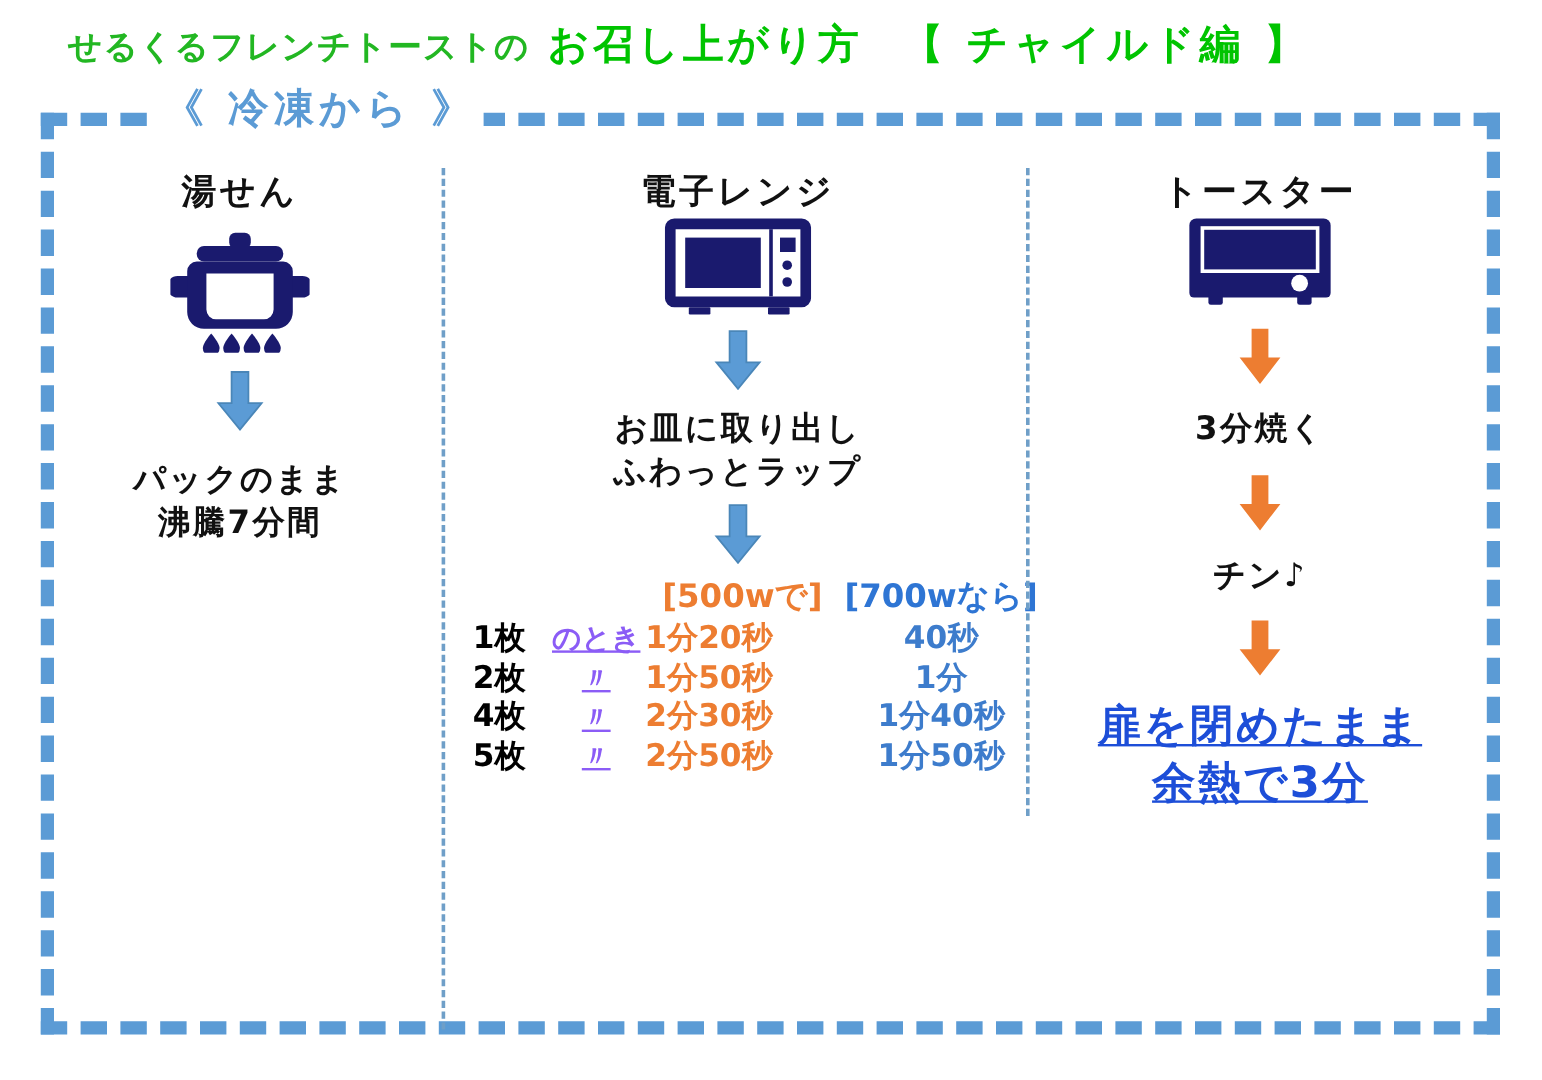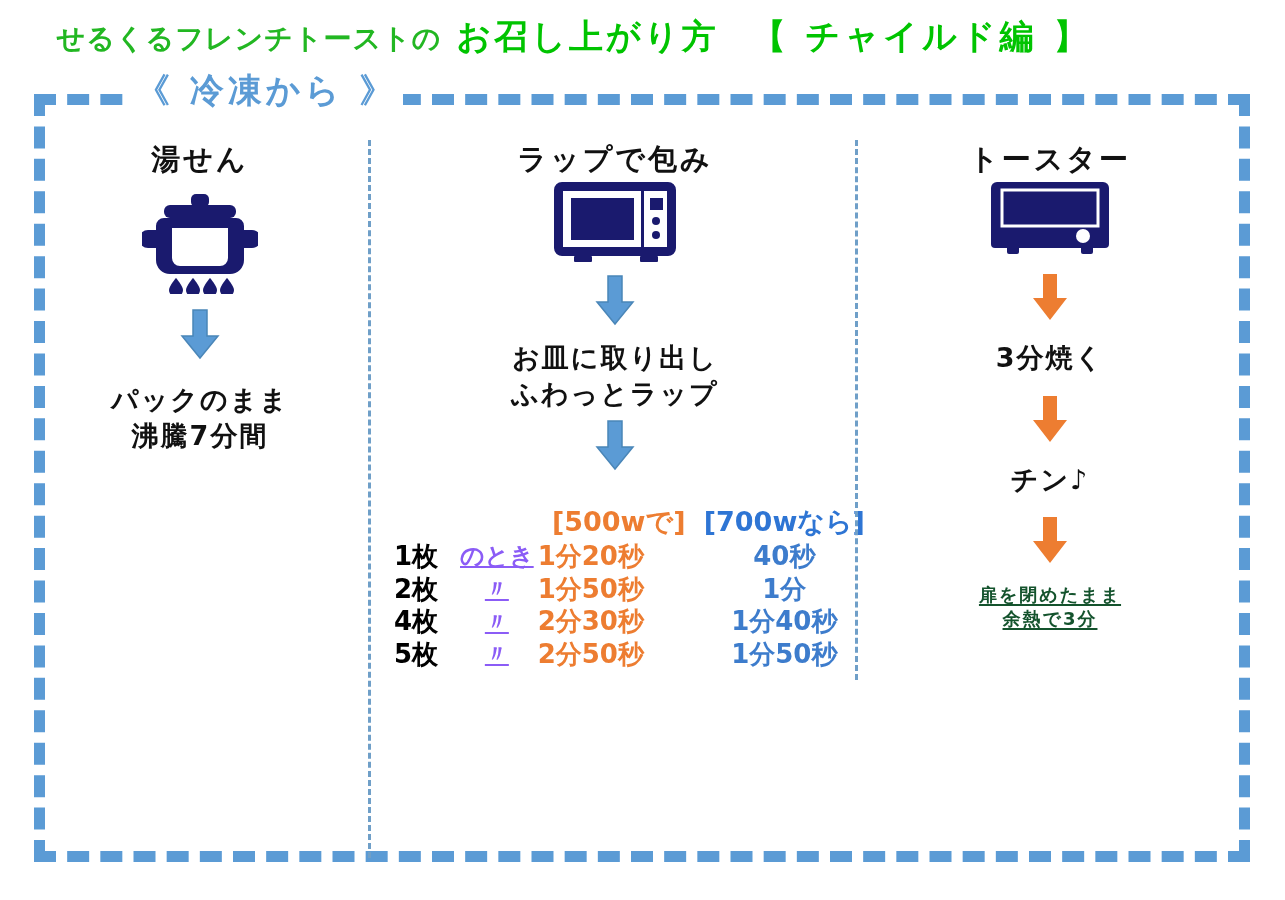--- a/index.html
+++ b/index.html
@@ -114,21 +114,21 @@
 
   
   #col-boil { left: 50px; top: 140px; width: 300px; }
   #col-boil .col-title { margin-bottom: 10px; }
 
   
   #col-microwave { left: 380px; top: 140px; width: 470px; }
 
   
   .wattage-table {
-    margin: 26px auto 0;
+    margin: 2px auto 0;
     border-collapse: collapse;
     font-weight: bold;
   }
   .wattage-table th,
   .wattage-table td {
     padding: 1px 2px;
     font-size: 26px;
     white-space: nowrap;
     line-height: 1.18;
   }
@@ -180,22 +180,22 @@
     line-height: 1.5;
     letter-spacing: 1px;
     text-align: left;
     white-space: nowrap;
   }
   .notes .indent { padding-left: 28px; display: block; }
 
   
   #col-toaster { left: 880px; top: 140px; width: 340px; }
   .warn {
-    color: #14532d;
-    font-size: 18px;
+    color: #1d4ed8;
+    font-size: 36px;
     font-weight: bold;
     line-height: 1.3;
     letter-spacing: 2px;
     white-space: nowrap;
   }
   .warn span {
     text-decoration: underline;
     text-decoration-thickness: 2px;
     text-underline-offset: 3px;
   }
@@ -253,21 +253,21 @@
       <path d="M17 2 h14 v26 h11 L24 50 L6 28 h11 z" fill="#5b9bd5" stroke="#4a86b8" stroke-width="1.5"></path>
     </svg>
 
     <div class="spacer-22"></div>
 
     <div class="step-text">パックのまま</div>
     <div class="step-text">沸騰7分間</div>
   </div>
 
   <div class="col" id="col-microwave">
-    <div class="col-title">ラップで包み</div>
+    <div class="col-title">電子レンジ</div>
 
     <div class="icon-wrap">
       <svg width="122" height="86" viewBox="0 0 122 86" xmlns="http://www.w3.org/2000/svg">
         <g fill="#1a1a6e">
 
           <path d="M8 2 h106 a8 8 0 0 1 8 8 v58 a8 8 0 0 1 -8 8 h-106 a8 8 0 0 1 -8 -8 v-58 a8 8 0 0 1 8 -8 z
                    M9 11 h104 v56 h-104 z" fill-rule="evenodd"></path>
 
           <rect x="17" y="18" width="63" height="42"></rect>
 

